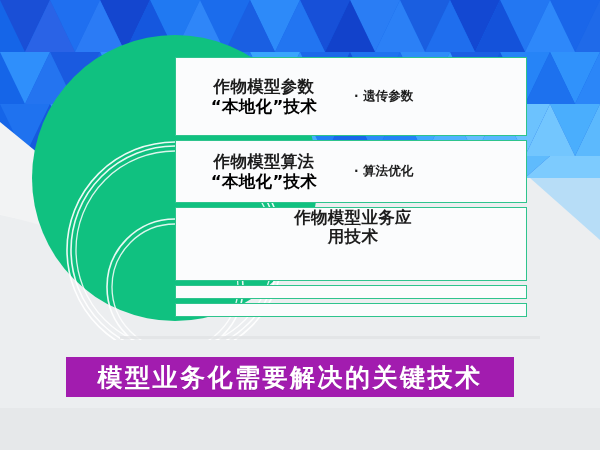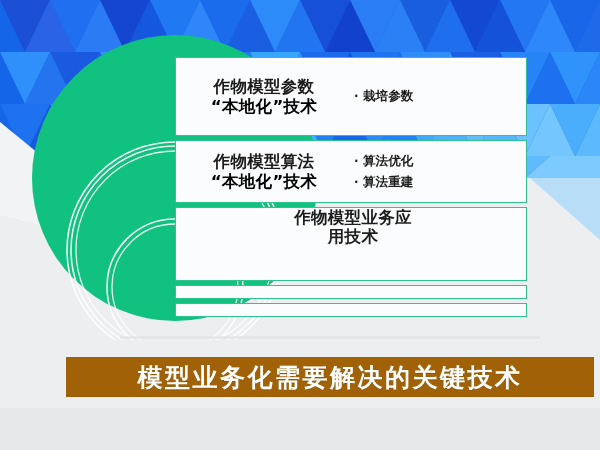--- a/index.html
+++ b/index.html
@@ -90,23 +90,23 @@
     width: 9px;
     color: #1d1d1d;
     font-size: 12px;
   }
 
   
   #banner {
     position: absolute;
     left: 66px;
     top: 357px;
-    width: 528px;
+    width: 448px;
     height: 40px;
-    background: #a16207;
+    background: #a21caf;
     display: flex;
     align-items: center;
     justify-content: center;
   }
   #banner-text {
     color: #ffffff;
     font-size: 25px;
     font-weight: 700;
     letter-spacing: 2.5px;
     white-space: nowrap;
@@ -245,32 +245,31 @@
   </svg>
 
   <div class="box-stack">
 
     <div class="row big">
       <div class="row-title">
         <span class="t-main">作物模型参数</span>
         <span class="t-red">“本地化”技术</span>
       </div>
       <div class="bullets">
-        <div class="bullet"><span class="dot">·</span><span>栽培参数</span></div>
+        <div class="bullet"><span class="dot">·</span><span>遗传参数</span></div>
       </div>
     </div>
 
     <div class="row mid">
       <div class="row-title">
         <span class="t-main">作物模型算法</span>
         <span class="t-red">“本地化”技术</span>
       </div>
       <div class="bullets">
         <div class="bullet"><span class="dot">·</span><span>算法优化</span></div>
-        <div class="bullet"><span class="dot">·</span><span>算法重建</span></div>
       </div>
     </div>
 
     <div class="row tall">
       <div class="row-title">
         <span class="t-main">作物模型业务应</span>
         <span class="t-main">用技术</span>
       </div>
     </div>
 

